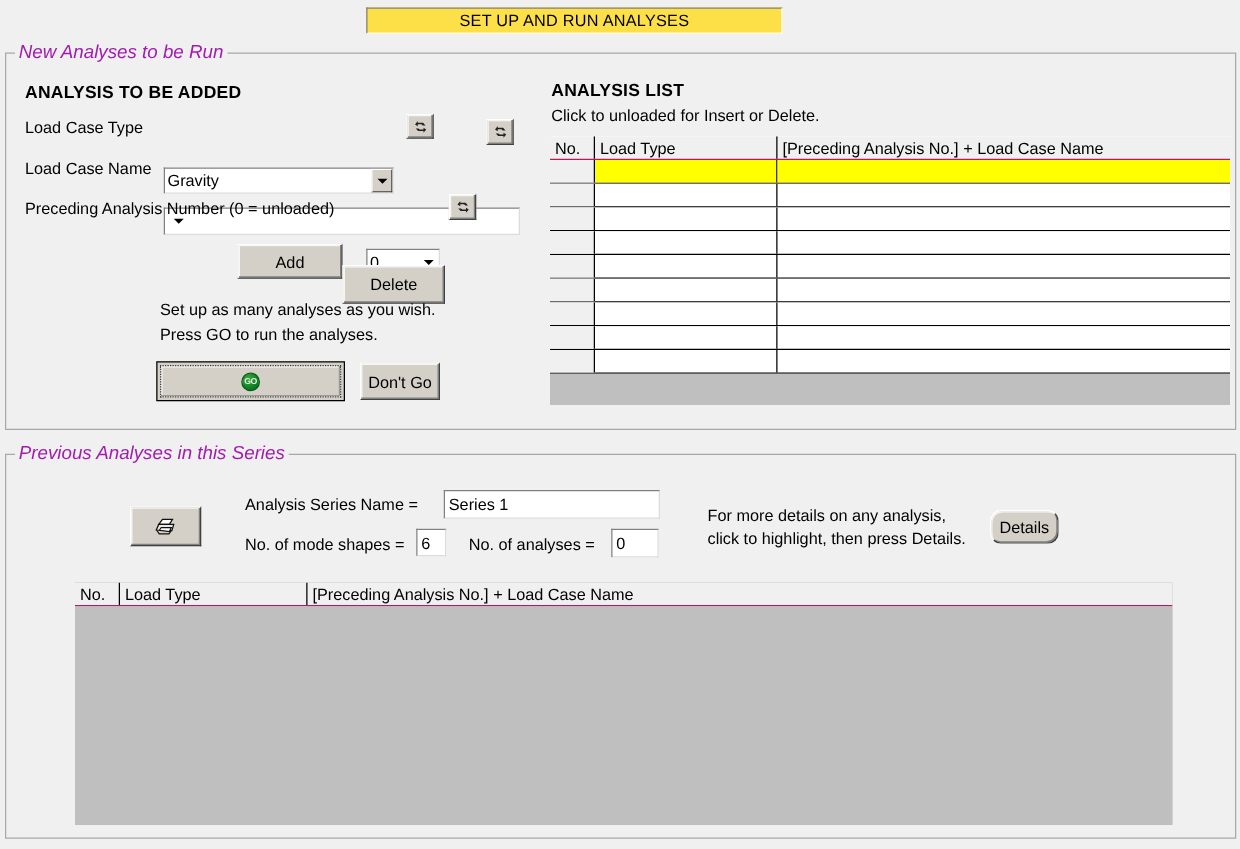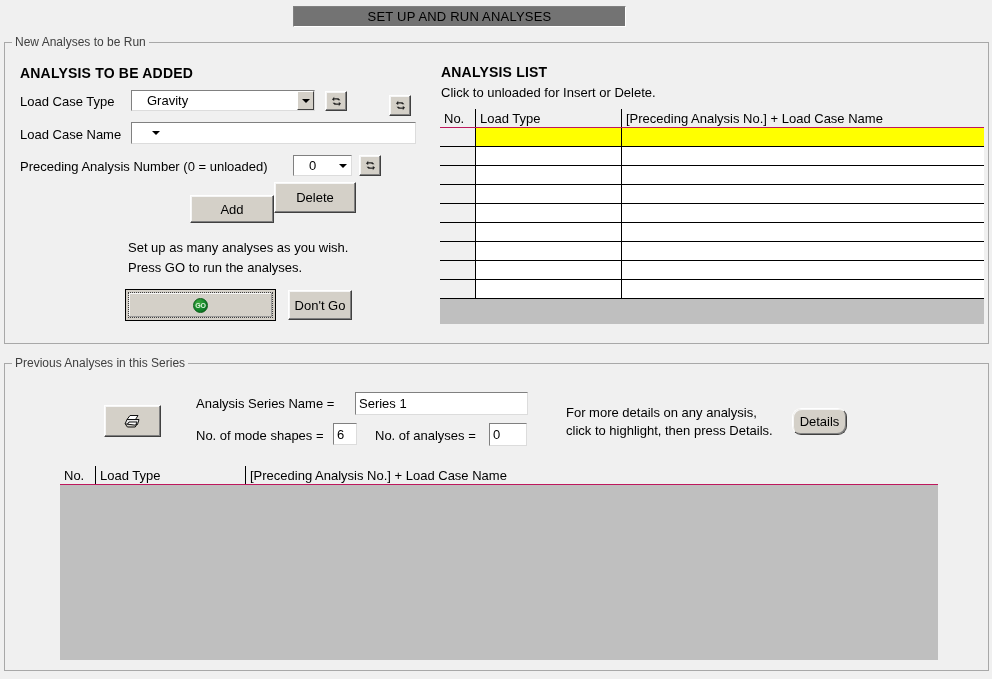--- a/index.html
+++ b/index.html
@@ -17,21 +17,21 @@
     position: relative;
   }
 
   
   #title-banner {
     position: absolute;
     left: 293px;
     top: 6px;
     width: 331px;
     height: 19px;
-    background: #737373;
+    background: #fde047;
     border-top: 1px solid #808080;
     border-left: 1px solid #808080;
     border-right: 1px solid #ffffff;
     border-bottom: 1px solid #ffffff;
     display: flex;
     align-items: center;
     justify-content: center;
     font-size: 13px;
     letter-spacing: 0.2px;
   }
@@ -41,23 +41,24 @@
     position: absolute;
     border: 1px solid #a8a8a8;
     background: transparent;
   }
   .groupbox-label {
     position: absolute;
     top: -8px;
     left: 7px;
     background: #f0f0f0;
     padding: 0 3px;
-    font-size: 12px;
-    color: #404040;
+    font-size: 15px;
+    color: #a21caf;
     line-height: 14px;
+    font-style: italic;
   }
 
   #group-new { left: 4px; top: 42px; width: 983px; height: 300px; }
   #group-prev { left: 4px; top: 363px; width: 983px; height: 306px; }
 
   
   .heading-bold {
     position: absolute;
     font-weight: bold;
     font-size: 14px;
@@ -73,22 +74,23 @@
   .combo {
     position: absolute;
     background: #ffffff;
     border: 1px solid #808080;
     border-right-color: #dcdcdc;
     border-bottom-color: #dcdcdc;
     box-sizing: border-box;
     display: flex;
     align-items: center;
     font-size: 13px;
-    padding-left: 15px;
-    overflow: hidden;
+    padding-left: 2px;
+    overflow: hidden;
+    margin-top: 44px;
   }
   .combo .combo-text {
     flex: 1;
     white-space: nowrap;
     overflow: hidden;
   }
   .combo-arrow {
     width: 17px;
     height: 100%;
     flex: 0 0 17px;
@@ -303,21 +305,21 @@
 <div class="btn icon-btn-refresh" style="left:359px; top:155px; width:22px; height:21px;">
   <span>
     <svg width="13" height="13" viewBox="0 0 13 13">
       <path d="M2 4.5 L4.2 1.8 L4.2 3.2 L8.5 3.2 L10.4 5.3 L8.2 5.3 L7.2 4.4 L4.2 4.4 L4.2 5.9 Z" fill="#222"></path>
       <path d="M11 8.5 L8.8 11.2 L8.8 9.8 L4.5 9.8 L2.6 7.7 L4.8 7.7 L5.8 8.6 L8.8 8.6 L8.8 7.1 Z" fill="#222"></path>
     </svg>
   </span>
 </div>
 
 <div class="btn" style="left:190px; top:195px; width:84px; height:28px;">Add</div>
-<div class="btn" style="left:274px; top:182px; width:82px; height:31px;">Delete</div>
+<div class="btn" style="left:274px; top:212px; width:82px; height:31px;">Delete</div>
 
 <div class="plain-label" style="left:128px; top:240px;">Set up as many analyses as you wish.</div>
 <div class="plain-label" style="left:128px; top:260px;">Press GO to run the analyses.</div>
 
 <div class="btn-default" style="left:125px; top:289px; width:151px; height:32px;">
   <div class="btn-default-inner">
     <span class="go-icon">GO</span>
   </div>
 </div>
 <div class="btn" style="left:288px; top:290px; width:64px; height:30px;">Don't Go</div>

